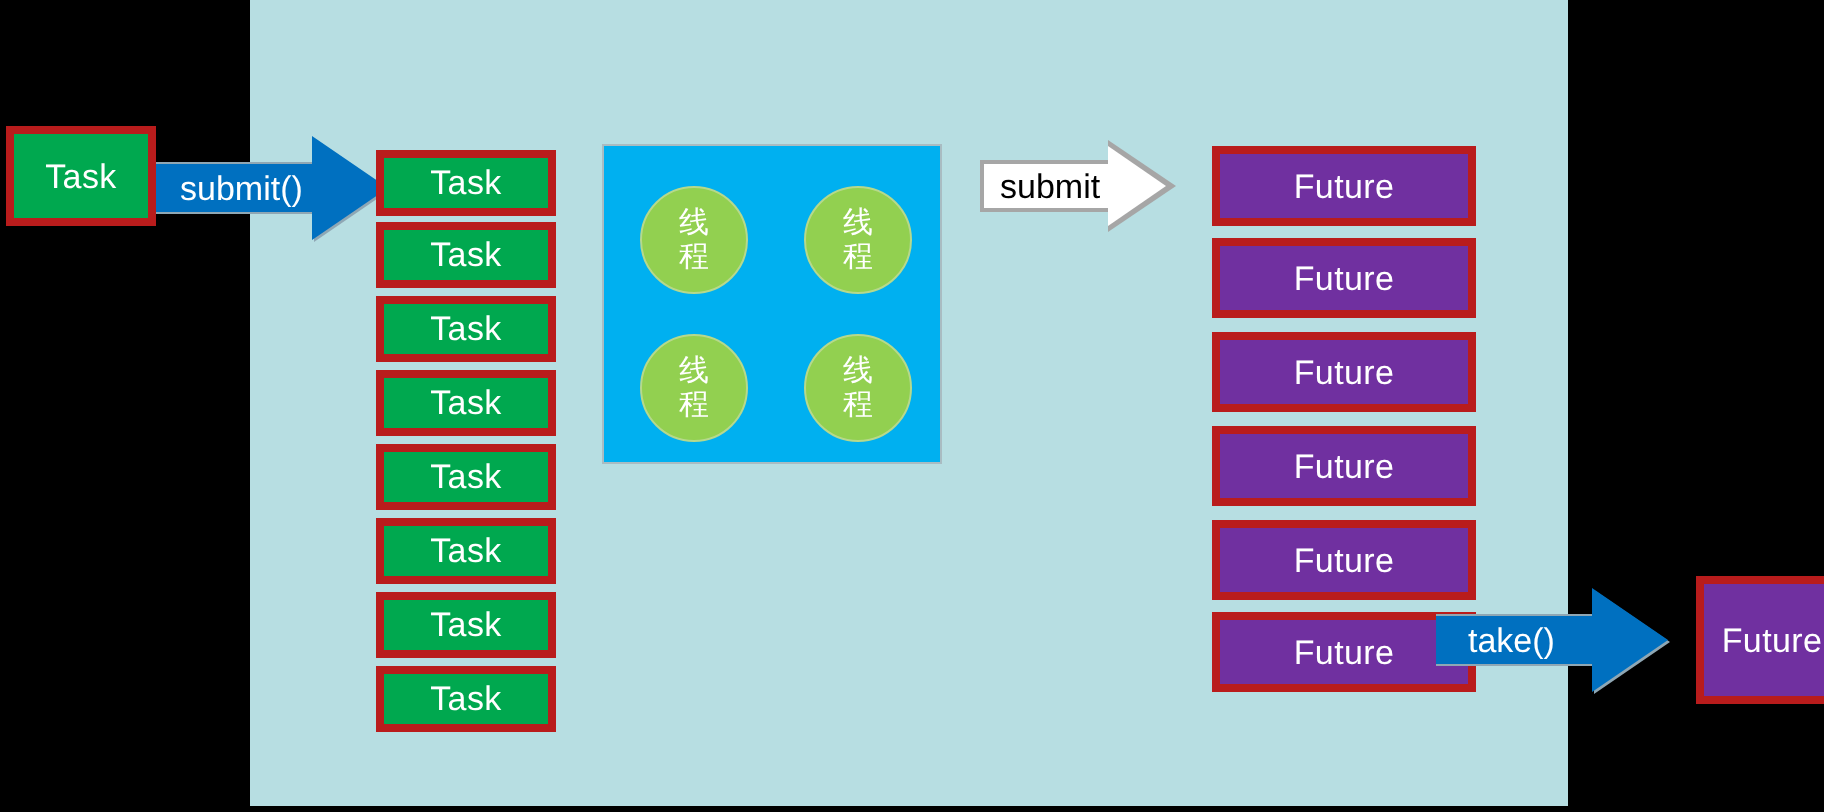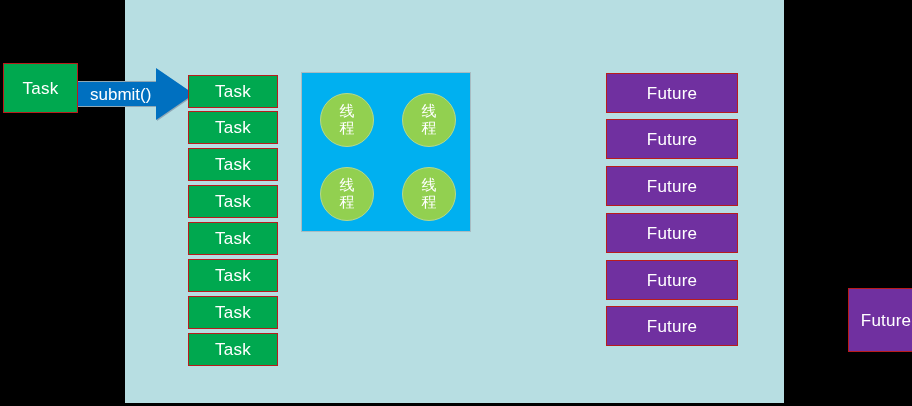--- a/index.html
+++ b/index.html
@@ -30,21 +30,21 @@
   
   .box {
     position: absolute;
     box-sizing: border-box;
     display: flex;
     align-items: center;
     justify-content: center;
     color: #FFFFFF;
     font-size: 17px;
     letter-spacing: 0.2px;
-    border: 1px solid #b91c1c;
+    border: 4px solid #b91c1c;
     line-height: 1;
   }
   .box-task {
     background: #00A84F;
   }
   .box-future {
     background: #7030A0;
     margin-left: 16px;
   }
 
@@ -303,20 +303,26 @@
     <div class="thread-circle tc-3">
       <span>线</span>
       <span>程</span>
     </div>
     <div class="thread-circle tc-4">
       <span>线</span>
       <span>程</span>
     </div>
   </div>
 
+  <div class="arrow arrow-submit-white">
+    <div class="shaft"></div>
+    <div class="head"></div>
+    <div class="head-inner"></div>
+    <div class="arrow-label">submit</div>
+  </div>
 
   <div class="future-queue">
     <div class="box box-future" style="top:73px">
         <span>Future</span>
       </div>
     <div class="box box-future" style="top:119px">
         <span>Future</span>
       </div>
     <div class="box box-future" style="top:166px">
         <span>Future</span>
@@ -325,18 +331,23 @@
         <span>Future</span>
       </div>
     <div class="box box-future" style="top:260px">
         <span>Future</span>
       </div>
     <div class="box box-future" style="top:306px">
         <span>Future</span>
       </div>
   </div>
 
+  <div class="arrow arrow-take">
+    <div class="shaft"></div>
+    <div class="head"></div>
+    <div class="arrow-label">take()</div>
+  </div>
 
   <div class="box box-future future-result">
     <span>Future</span>
   </div>
 
 </div>
 
 </body></html>

